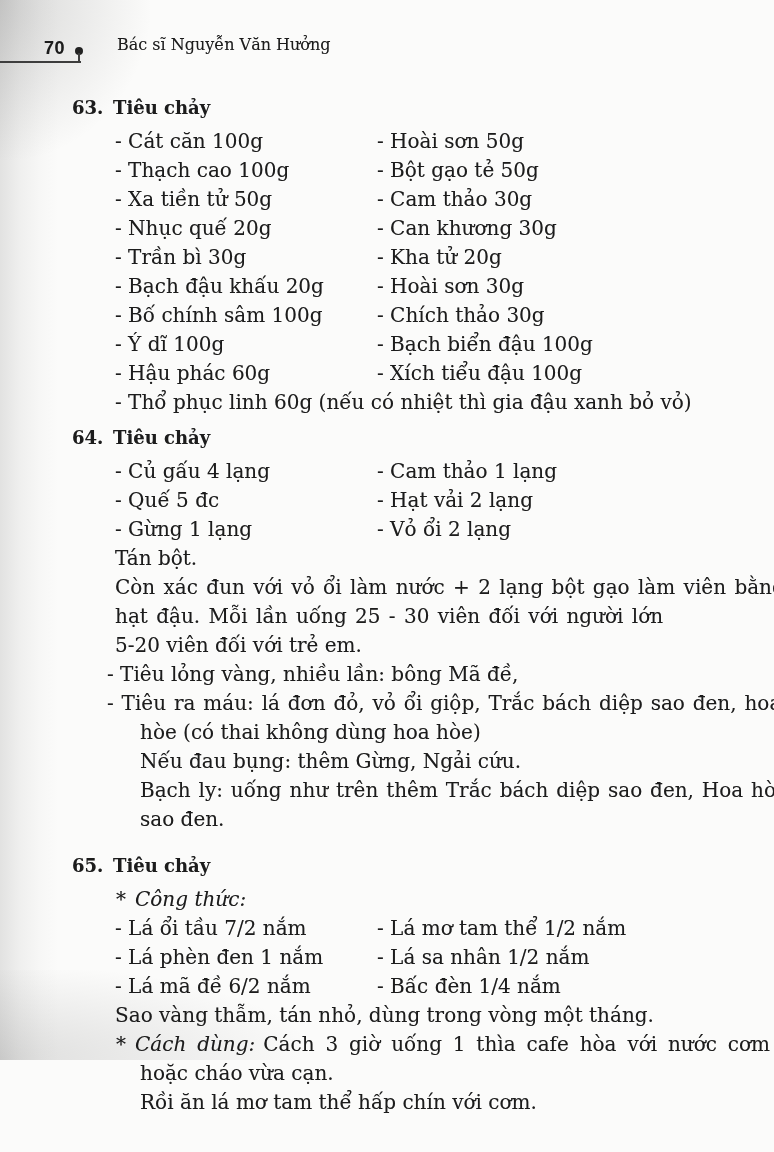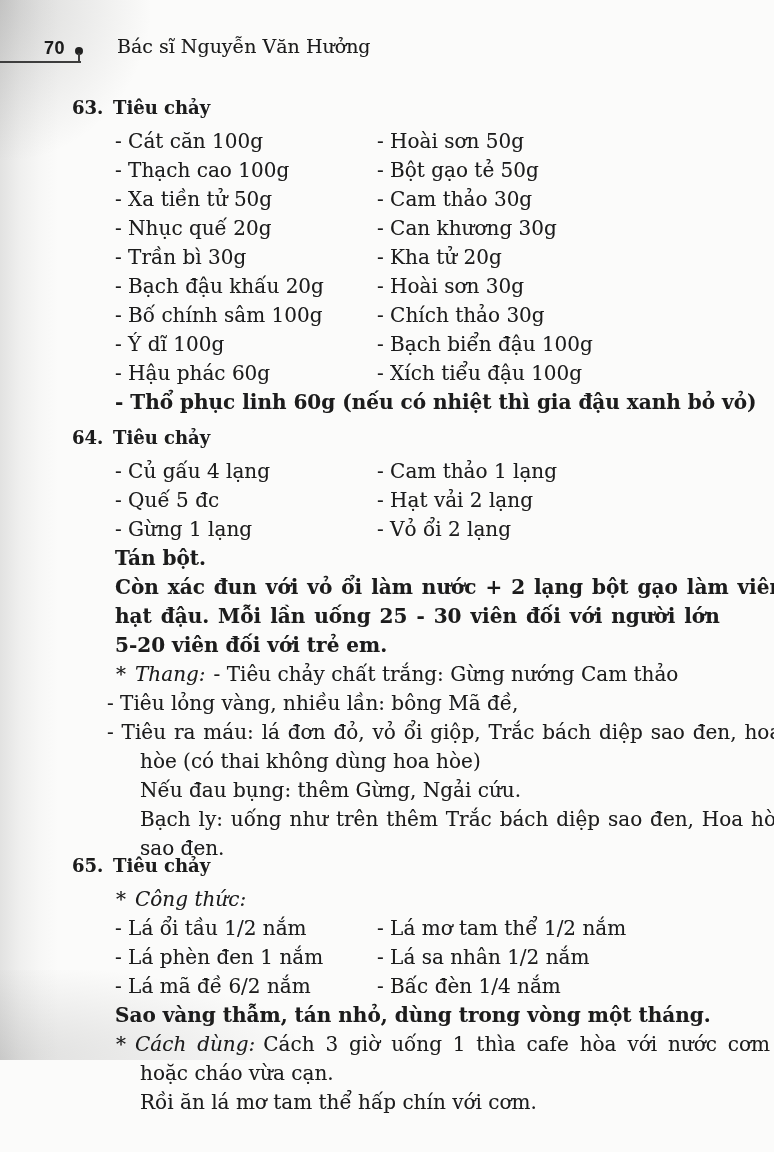--- a/index.html
+++ b/index.html
@@ -24,30 +24,30 @@
     background:radial-gradient(ellipse at 0% 100%,rgba(70,70,70,0.16),rgba(70,70,70,0) 75%);
     text-shadow:none;pointer-events:none;}
 
   
   .pagenum{position:absolute;left:44px;top:38px;
     font-family:"Liberation Sans","DejaVu Sans",sans-serif;
     font-weight:bold;font-size:18px;letter-spacing:0.5px;}
   .head-dot{position:absolute;left:75px;top:47px;width:8px;height:8px;border-radius:50%;background:#222;}
   .head-stem{position:absolute;left:78px;top:53px;width:2px;height:10px;background:#3d3d3d;}
   .head-rule{position:absolute;left:0;top:61px;width:81px;height:2px;background:#3d3d3d;}
-  .author{position:absolute;left:117px;top:35px;font-size:19px;}
+  .author{position:absolute;left:117px;top:35px;font-size:16px;}
 
   
   .sec{position:absolute;left:72px;width:645px;font-size:20px;}
   .h{font-weight:bold;font-size:18px;line-height:29px;margin-bottom:5px;white-space:nowrap;}
   .h .num{display:inline-block;width:41px;}
   .row{position:relative;line-height:29px;white-space:nowrap;}
   .pair .li{margin-left:43px;}
   .pair .ri{position:absolute;left:305px;}
-  .ind{margin-left:43px;font-weight:bold;}
+  .ind{margin-left:43px;}
   .dashline{margin-left:35px;}
   .contline{margin-left:68px;}
   .starline{margin-left:44px;}
   .star{margin-right:9px;}
   .lbl{font-style:italic;margin-right:8px;}
   .w2{word-spacing:2px;}
   .w15{word-spacing:1.5px;}
   .w4{word-spacing:4.5px;}
 </style>
 </head>
@@ -86,39 +86,36 @@
     <div class="h">
       <span class="num">64.</span><span class="t">Tiêu chảy</span>
     </div>
     <div class="row pair"><span class="li">- Củ gấu 4 lạng</span><span class="ri">- Cam thảo 1 lạng</span></div>
     <div class="row pair"><span class="li">- Quế 5 đc</span><span class="ri">- Hạt vải 2 lạng</span></div>
     <div class="row pair"><span class="li">- Gừng 1 lạng</span><span class="ri">- Vỏ ổi 2 lạng</span></div>
     <div class="row ind">Tán bột.</div>
     <div class="row ind w2">Còn xác đun với vỏ ổi làm nước + 2 lạng bột gạo làm viên bằng</div>
     <div class="row ind w2">hạt đậu. Mỗi lần uống 25 - 30 viên đối với người lớn</div>
     <div class="row ind">5-20 viên đối với trẻ em.</div>
-    <div class="row starline">
-      <span class="star">*</span><span class="lbl">Thang:</span><span>- Tiêu chảy chất trắng: Gừng nướng Cam thảo</span>
-    </div>
     <div class="row dashline">- Tiêu lỏng vàng, nhiều lần: bông Mã đề,</div>
     <div class="row dashline w15">- Tiêu ra máu: lá đơn đỏ, vỏ ổi giộp, Trắc bách diệp sao đen, hoa</div>
     <div class="row contline">hòe (có thai không dùng hoa hòe)</div>
     <div class="row contline">Nếu đau bụng: thêm Gừng, Ngải cứu.</div>
     <div class="row contline w15">Bạch ly: uống như trên thêm Trắc bách diệp sao đen, Hoa hòe</div>
     <div class="row contline">sao đen.</div>
   </section>
 
   <section class="sec" style="top:851px">
     <div class="h">
       <span class="num">65.</span><span class="t">Tiêu chảy</span>
     </div>
     <div class="row starline">
       <span class="star">*</span><span class="lbl">Công thức:</span>
     </div>
-    <div class="row pair"><span class="li">- Lá ổi tầu 1/2 nắm</span><span class="ri">- Lá mơ tam thể 1/2 nắm</span></div>
+    <div class="row pair"><span class="li">- Lá ổi tầu 7/2 nắm</span><span class="ri">- Lá mơ tam thể 1/2 nắm</span></div>
     <div class="row pair"><span class="li">- Lá phèn đen 1 nắm</span><span class="ri">- Lá sa nhân 1/2 nắm</span></div>
     <div class="row pair"><span class="li">- Lá mã đề 6/2 nắm</span><span class="ri">- Bấc đèn 1/4 nắm</span></div>
     <div class="row ind">Sao vàng thẫm, tán nhỏ, dùng trong vòng một tháng.</div>
     <div class="row starline w4">
       <span class="star">*</span><span class="lbl">Cách dùng:</span><span>Cách 3 giờ uống 1 thìa cafe hòa với nước cơm</span>
     </div>
     <div class="row contline">hoặc cháo vừa cạn.</div>
     <div class="row contline">Rồi ăn lá mơ tam thể hấp chín với cơm.</div>
   </section>
 </div>

